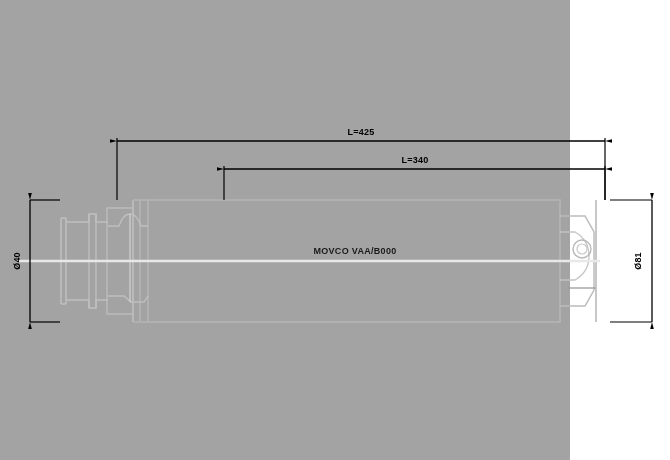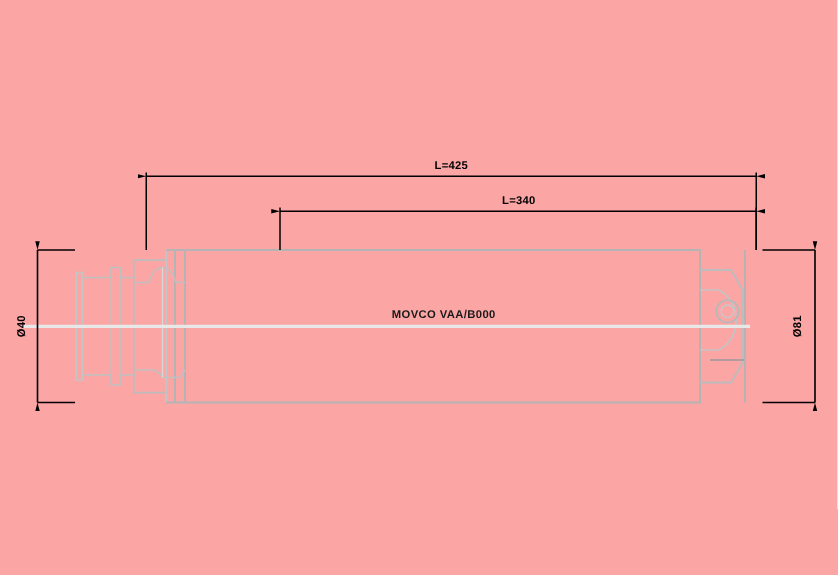--- a/index.html
+++ b/index.html
@@ -8,23 +8,23 @@
     background: #ffffff;
   }
   body {
     width: 670px;
     height: 460px;
     overflow: hidden;
     font-family: "Liberation Sans", sans-serif;
   }
   #drawing-canvas {
     position: relative;
-    width: 670px;
+    width: 570px;
     height: 460px;
-    background: #fca5a5;
+    background: #a3a3a3;
   }
   #drawing-canvas svg {
     display: block;
   }
   .dim-text {
     font-family: "Liberation Sans", sans-serif;
     font-size: 9px;
     font-weight: bold;
     fill: #000000;
     letter-spacing: 0.2px;

